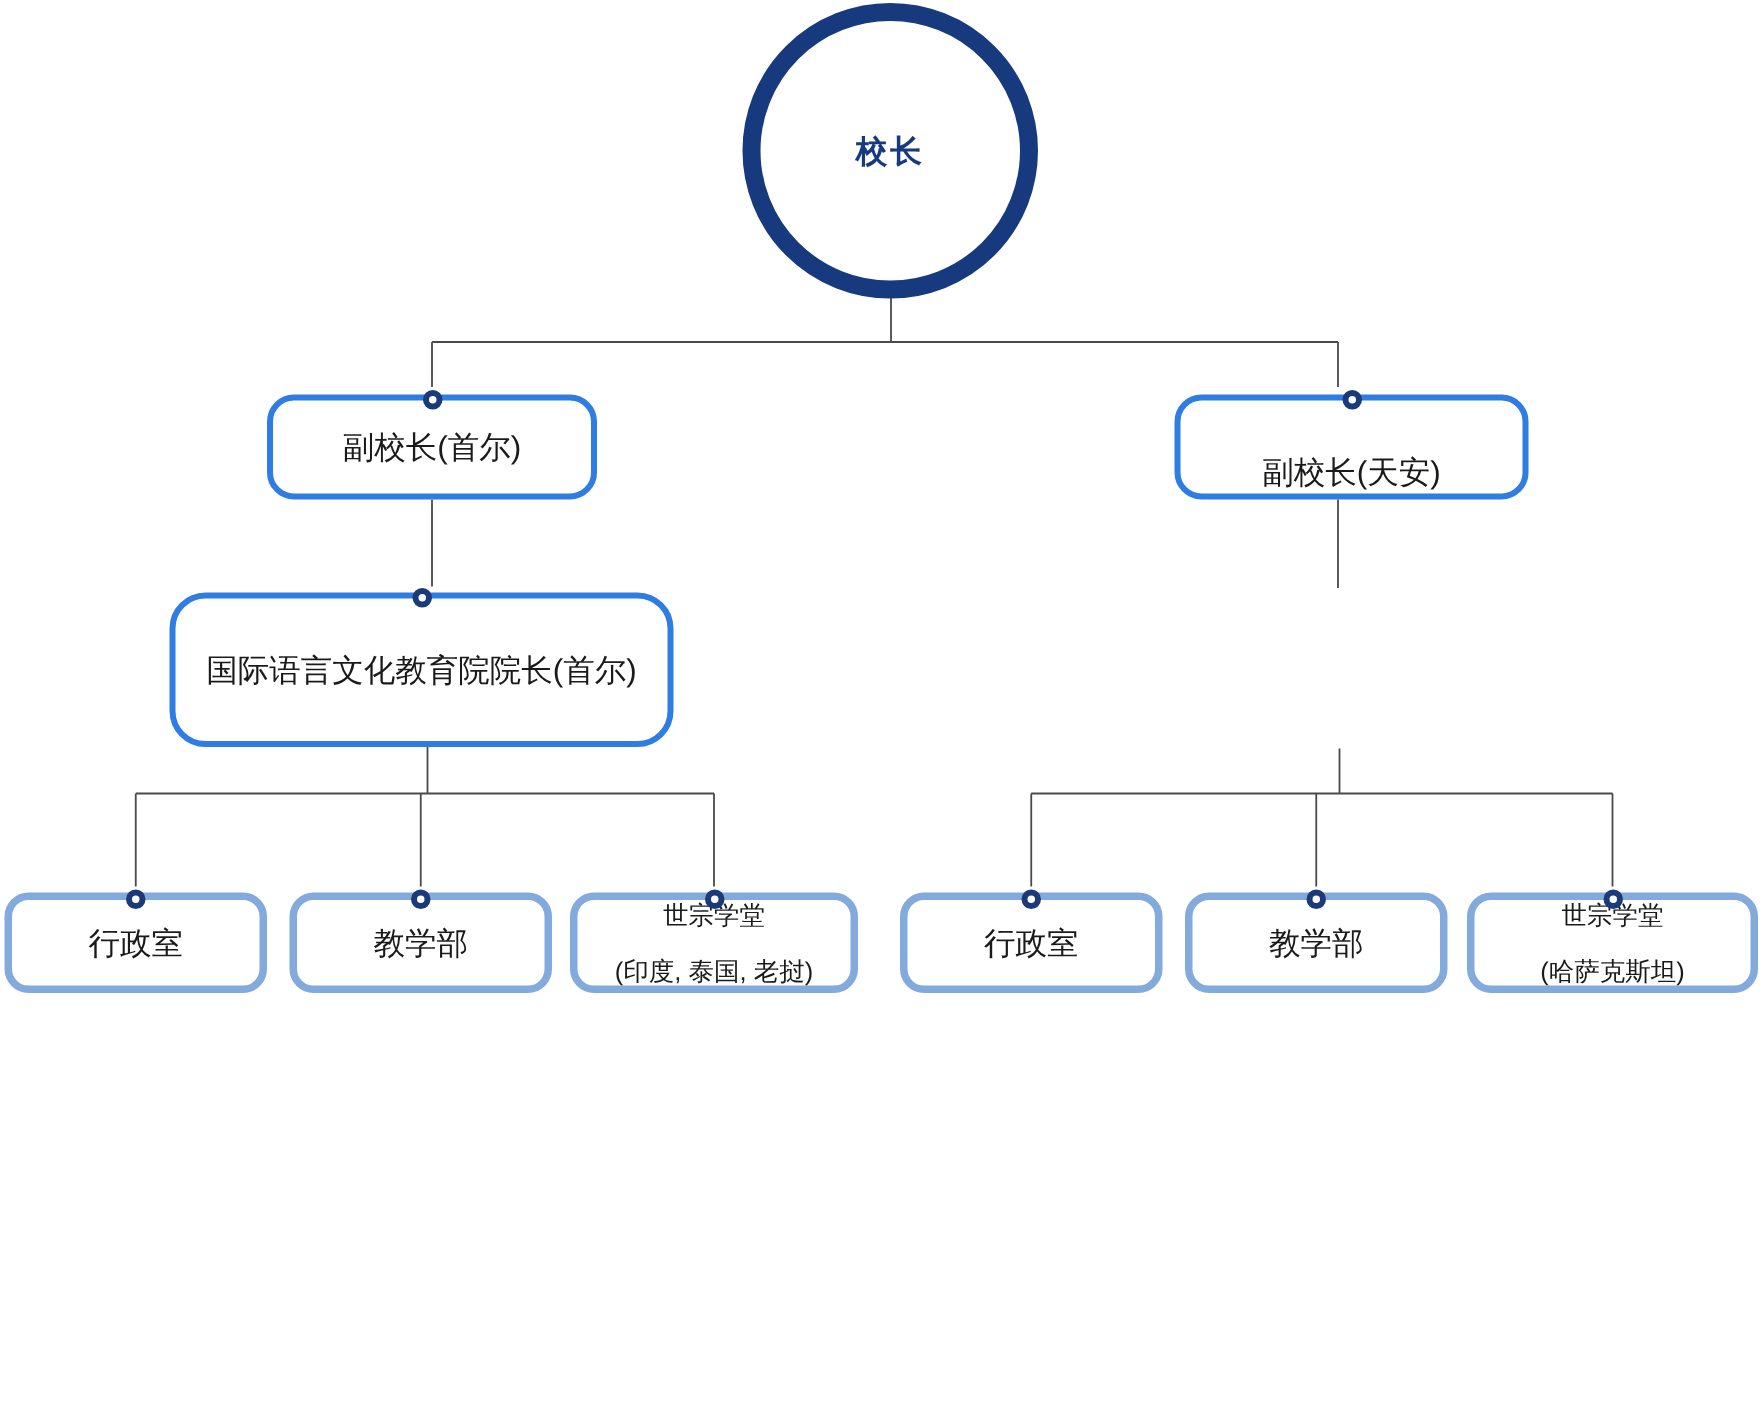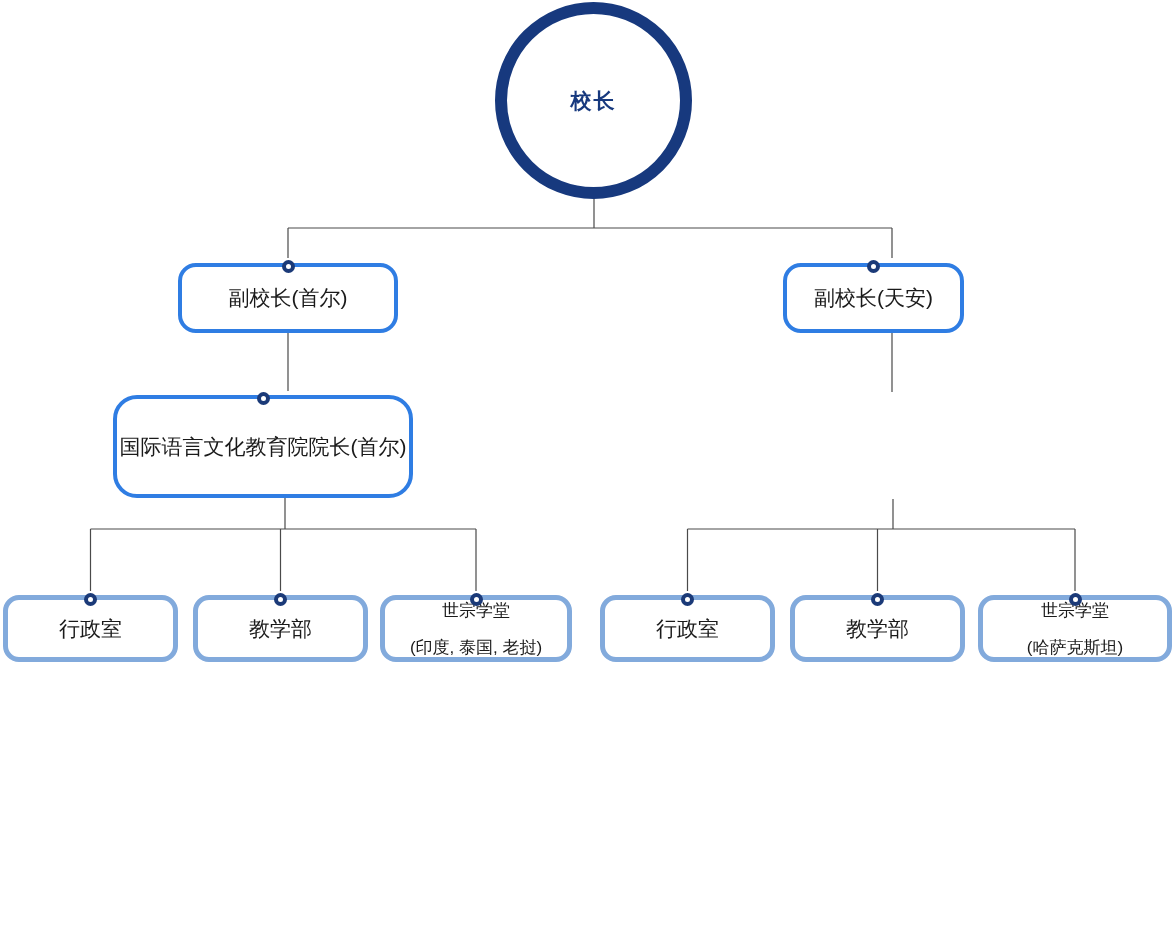--- a/index.html
+++ b/index.html
@@ -44,22 +44,22 @@
   .box {
     font-size: 21px;
   }
   .bright {
     border: 4px solid #2F7DE3;
   }
   .light {
     border: 5px solid #82AADC;
   }
   .n-vp-seoul     { left: 178px; top: 263px; width: 220px; height: 70px;  border-radius: 18px; }
-  .n-vp-cheonan   { left: 783px; top: 263px; width: 181px; height: 70px;  border-radius: 18px; }
-  .n-dean-seoul   { left: 113px; top: 395px; width: 300px; height: 103px; border-radius: 24px; }
+  .n-vp-cheonan   { left: 783px; top: 263px; width: 236px; height: 70px;  border-radius: 18px; align-items: flex-end; }
+  .n-dean-seoul   { left: 113px; top: 395px; width: 336px; height: 103px; border-radius: 24px; }
   .n-dean-cheonan { left: 722px; top: 396px; width: 342px; height: 103px; border-radius: 24px; }
   .n-admin-l  { left: 3px;   top: 595px; width: 175px; height: 67px; border-radius: 16px; }
   .n-teach-l  { left: 193px; top: 595px; width: 175px; height: 67px; border-radius: 16px; }
   .n-sejong-l { left: 380px; top: 595px; width: 192px; height: 67px; border-radius: 16px; }
   .n-admin-r  { left: 600px; top: 595px; width: 175px; height: 67px; border-radius: 16px; }
   .n-teach-r  { left: 790px; top: 595px; width: 175px; height: 67px; border-radius: 16px; }
   .n-sejong-r { left: 978px; top: 595px; width: 194px; height: 67px; border-radius: 16px; }
   .two-line {
     font-size: 17px;
     line-height: 25px;

